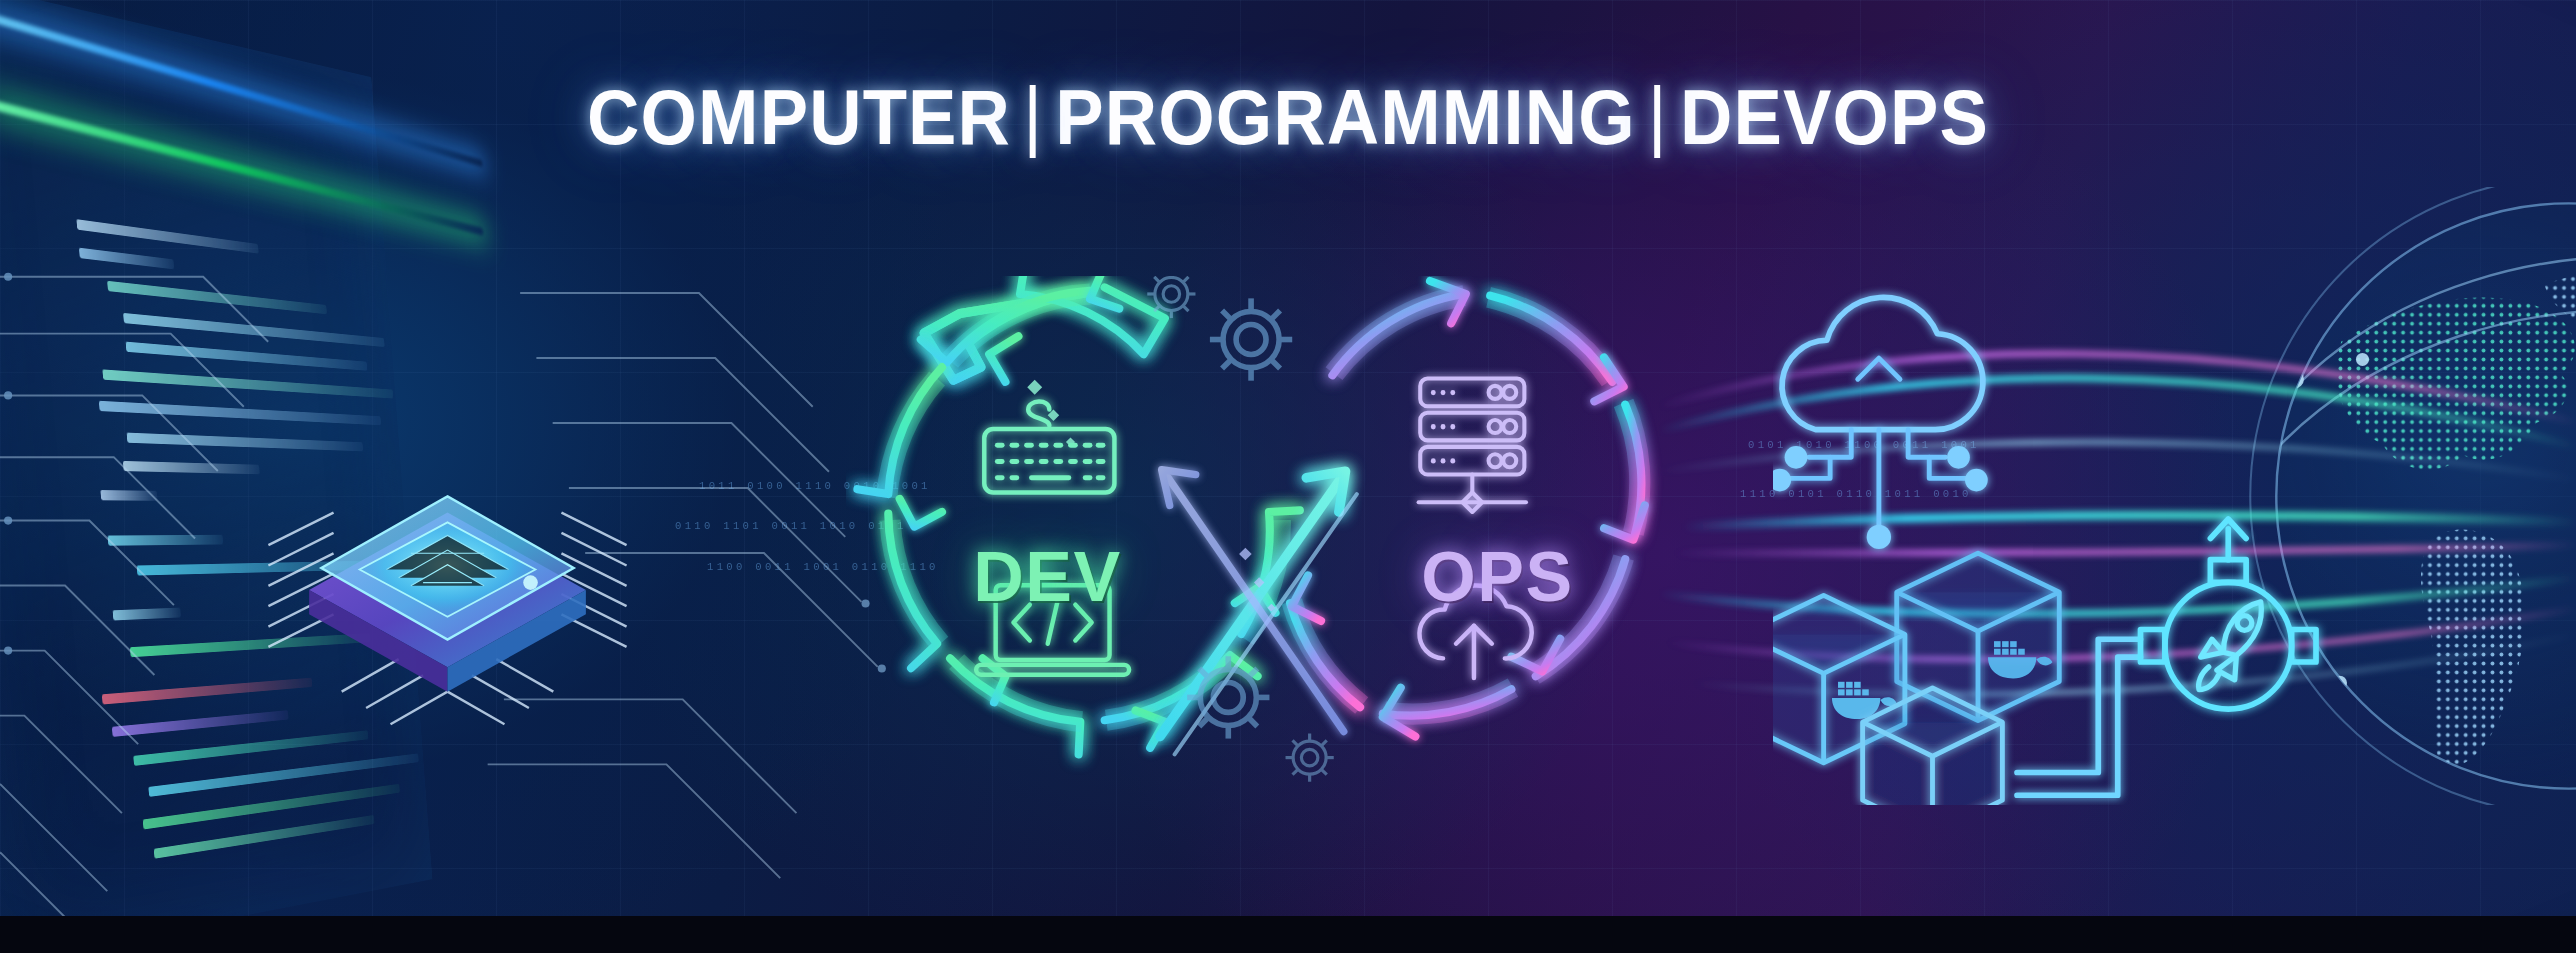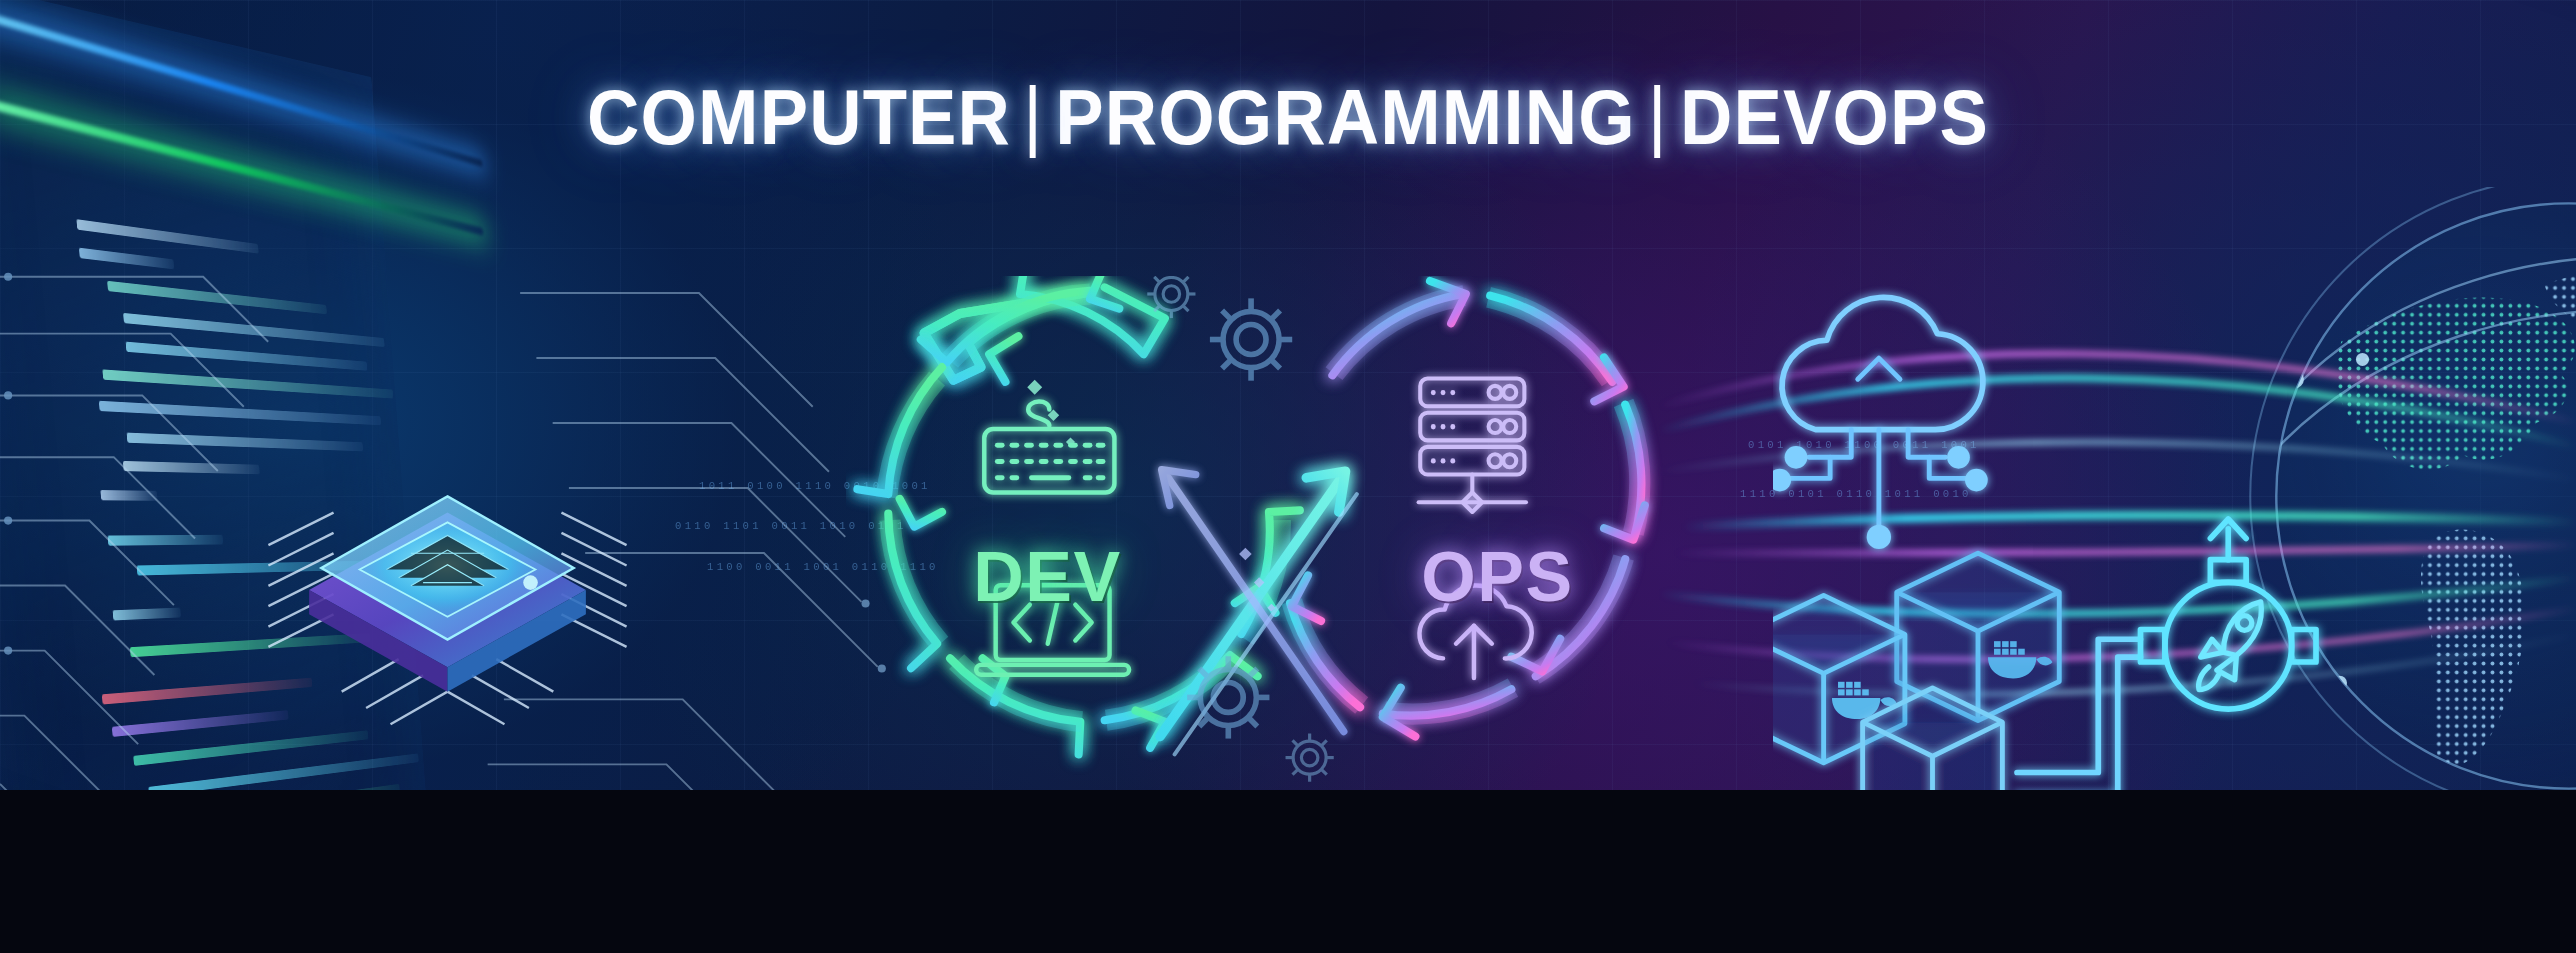--- a/index.html
+++ b/index.html
@@ -2,21 +2,21 @@
 <html style="font-size:13px"><head>
 <meta charset="utf-8">
 <title>DevOps Banner</title>
 <style>
   * { margin:0; padding:0; box-sizing:border-box; }
   html,body { background:#05060f; }
   body { font-family:"Liberation Sans", sans-serif; }
 
   #banner {
     position:relative;
-    width:2576px; height:790px;
+    width:2576px; height:916px;
     overflow:hidden;
     background:
       radial-gradient(ellipse 894px 732px at 309px 423px, rgba(10,58,110,.95) 0%, rgba(7,32,74,.55) 48%, rgba(5,14,42,0) 78%),
       radial-gradient(ellipse 732px 651px at 1122px 504px, rgba(10,48,86,.70) 0%, rgba(6,22,56,0) 72%),
       radial-gradient(ellipse 813px 732px at 1667px 553px, rgba(58,22,108,.75) 0%, rgba(30,12,62,0) 74%),
       radial-gradient(ellipse 976px 813px at 2399px 488px, rgba(12,40,92,.85) 0%, rgba(7,20,54,0) 76%),
       linear-gradient(105deg, #071a3e 0%, #0a2150 18%, #0b1c44 34%, #14143e 50%, #271146 64%, #2c1550 75%, #1b1a52 86%, #101f4e 100%);
     text-decoration: underline;
   }
 

